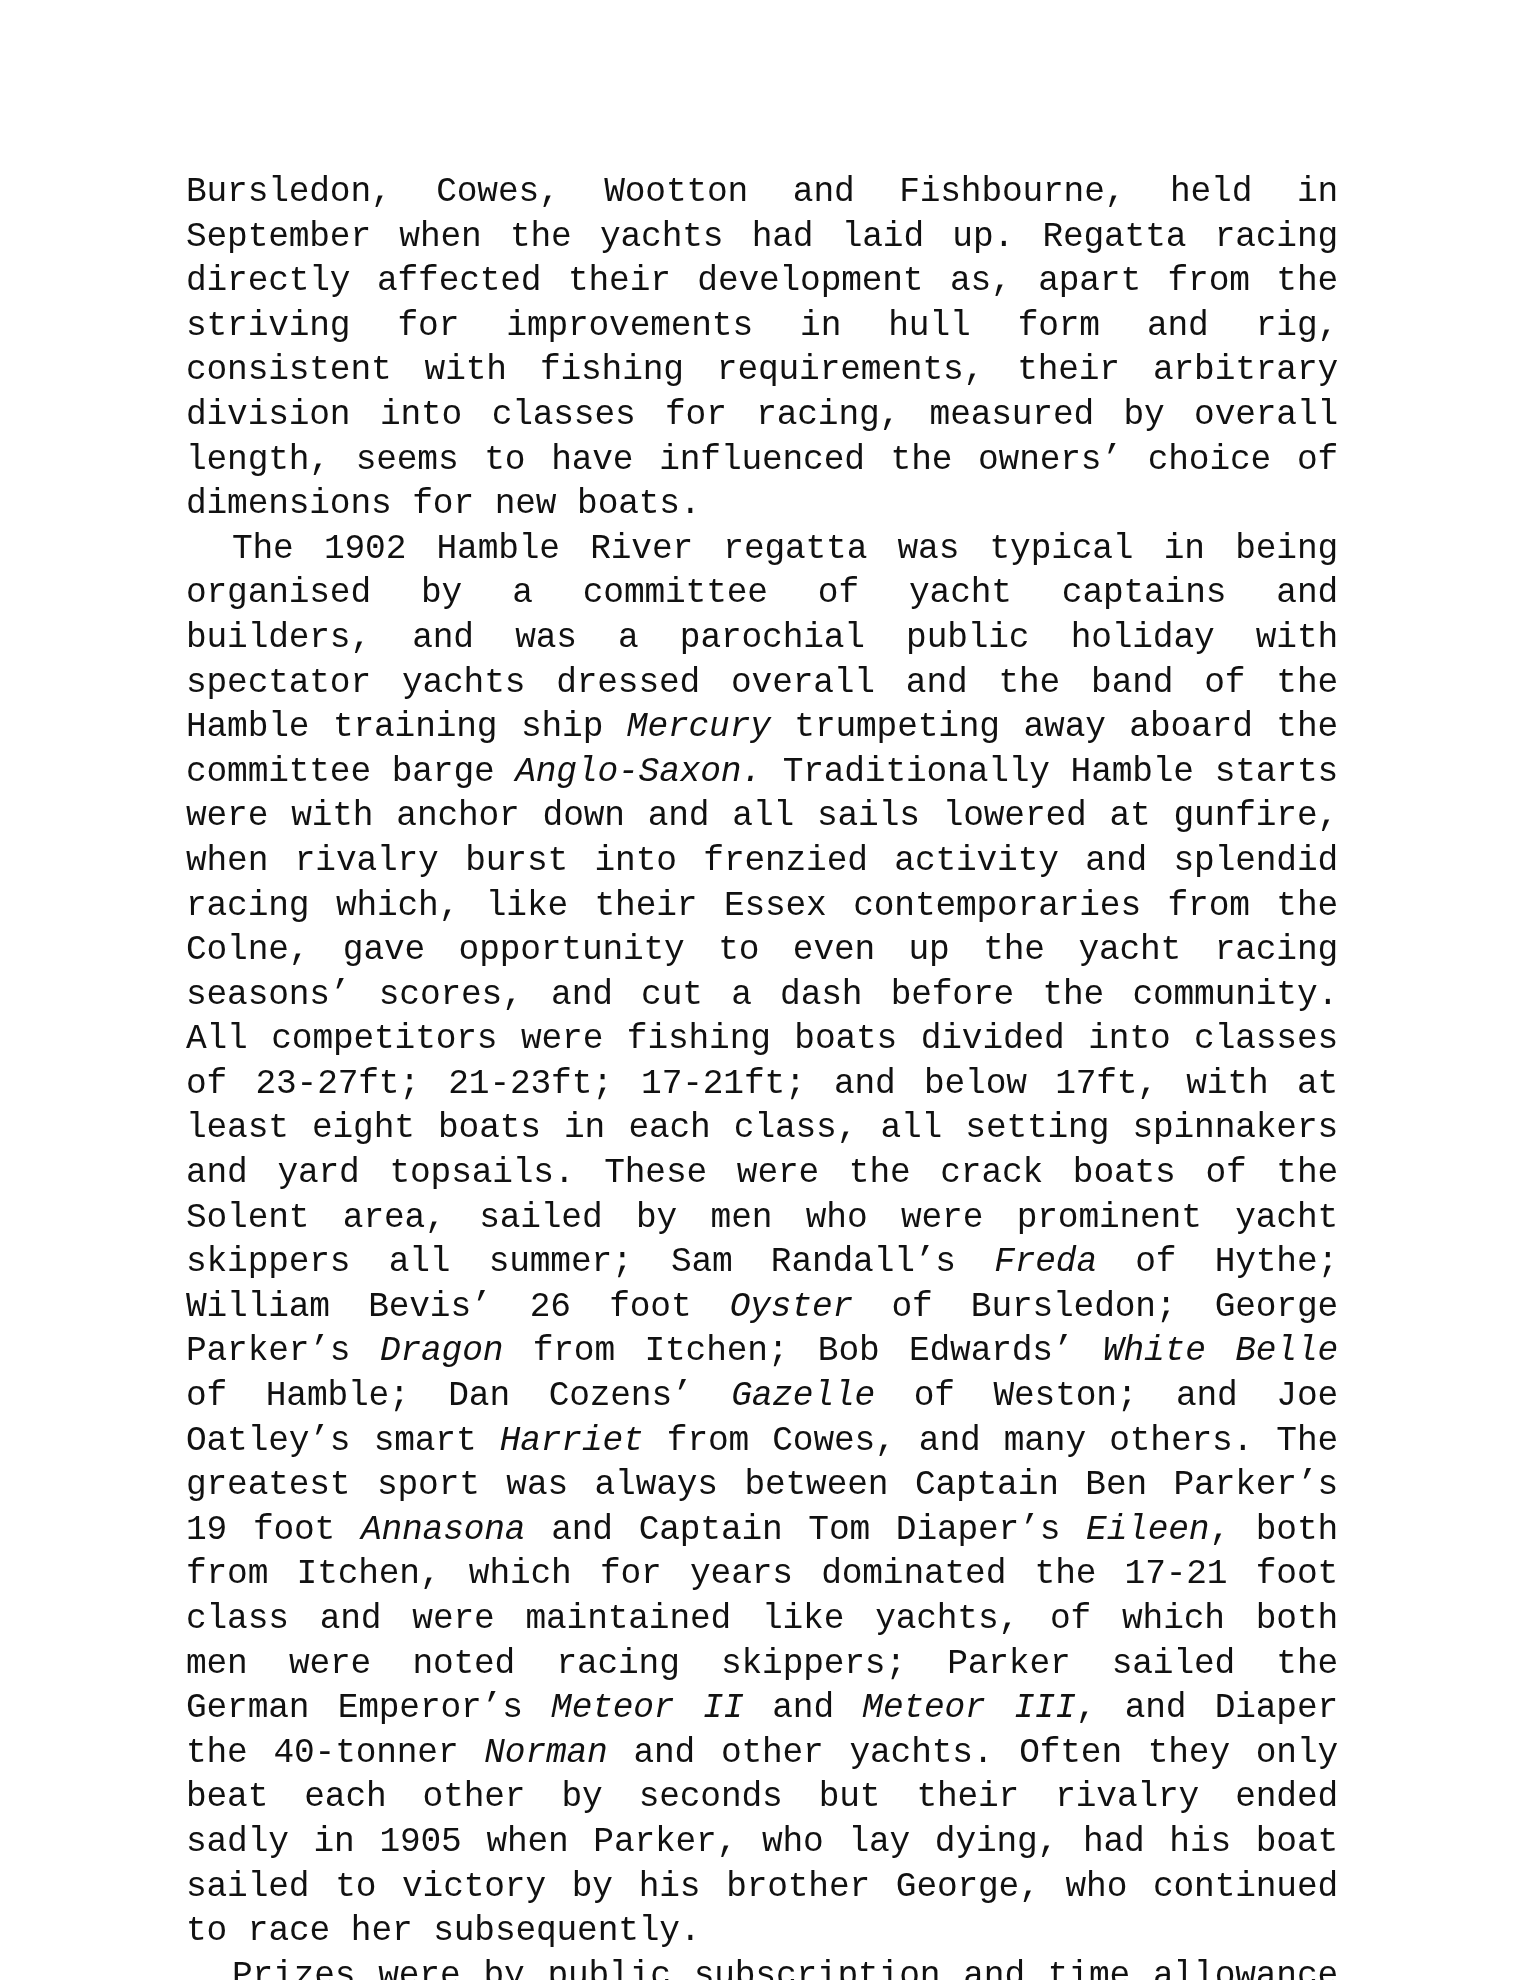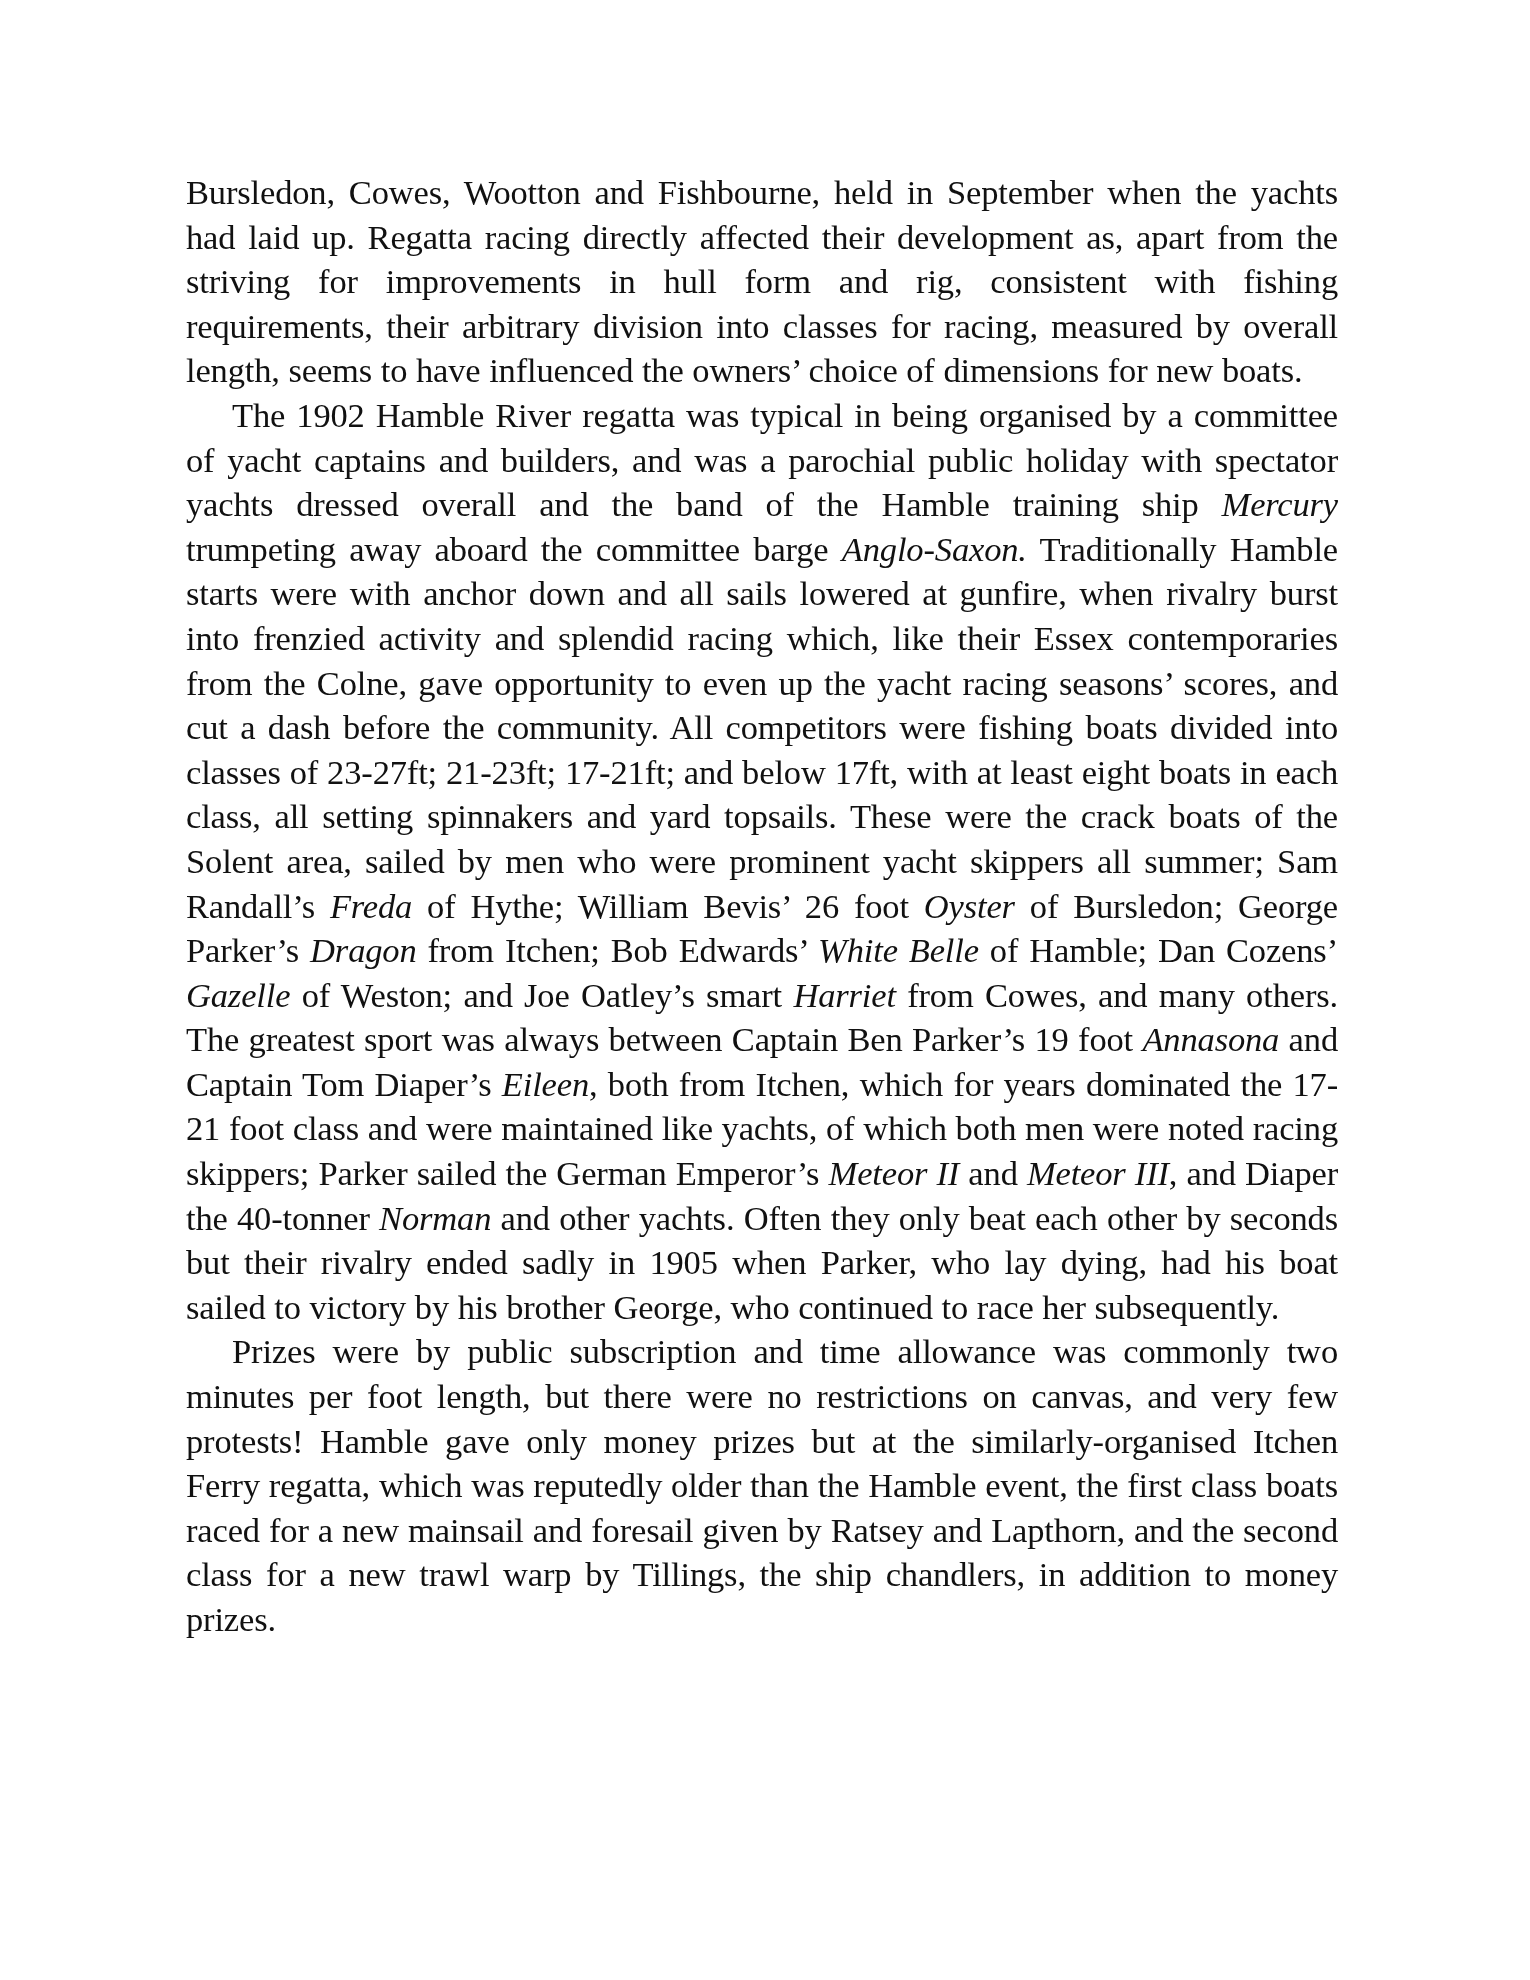--- a/index.html
+++ b/index.html
@@ -46,20 +46,21 @@
   .para.indent {
     text-indent: 46px;
   }
   .para em,
   .para i {
     font-style: italic;
   }
   
   .para {
     text-align-last: left;
+    font-family: Liberation Mono, monospace;
   }
 </style>
 </head>
 <body>
 
 <div class="page">
   <div class="text-column">
 
     <p class="para">Bursledon, Cowes, Wootton and Fishbourne, held in September when the yachts had laid up. Regatta racing directly affected their development as, apart from the striving for improvements in hull form and rig, consistent with fishing requirements, their arbitrary division into classes for racing, measured by overall length, seems to have influenced the owners’ choice of dimensions for new boats.</p>
 

